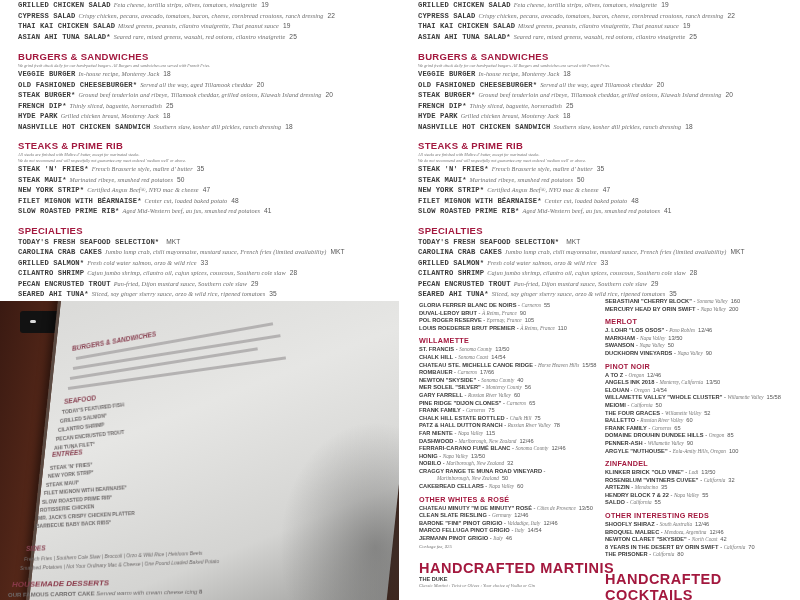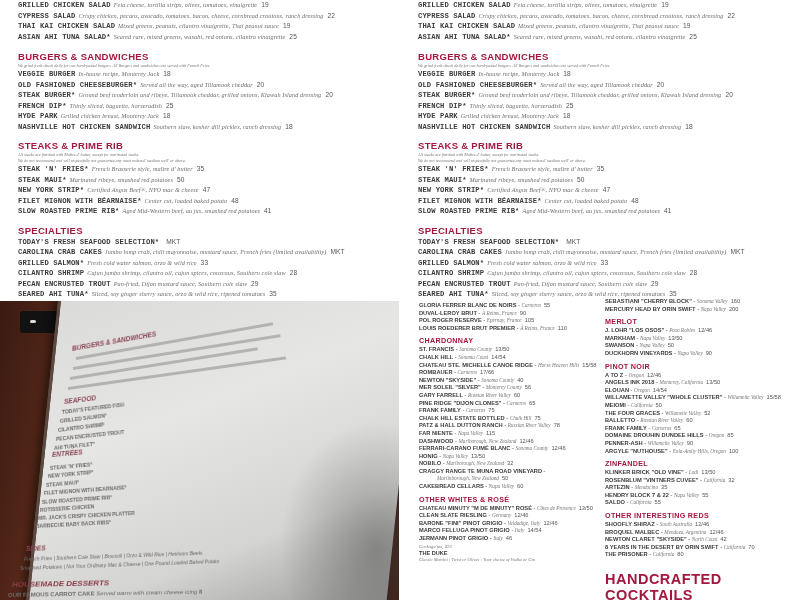--- a/index.html
+++ b/index.html
@@ -137,21 +137,21 @@
     <div class="item"><span class="name">PECAN ENCRUSTED TROUT</span><span class="desc">Pan-fried, Dijon mustard sauce, Southern cole slaw</span><span class="price">29</span></div>
     <div class="item"><span class="name">SEARED AHI TUNA*</span><span class="desc">Sliced, soy ginger sherry sauce, orzo &amp; wild rice, ripened tomatoes</span><span class="price">35</span></div>
   </div>
 
   <div class="wine-col left">
     <div class="wine"><span class="wname">GLORIA FERRER BLANC DE NOIRS</span> - <span class="worigin">Carneros</span><span class="wprice">55</span></div>
     <div class="wine"><span class="wname">DUVAL-LEROY BRUT</span> - <span class="worigin">À Reims, France</span><span class="wprice">90</span></div>
     <div class="wine"><span class="wname">POL ROGER RESERVE</span> - <span class="worigin">Epernay, France</span><span class="wprice">105</span></div>
     <div class="wine"><span class="wname">LOUIS ROEDERER BRUT PREMIER</span> - <span class="worigin">À Reims, France</span><span class="wprice">110</span></div>
 
-    <div class="wsec">CHARDONNAY</div>
+    <div class="wsec">WILLAMETTE</div>
     <div class="wine"><span class="wname">ST. FRANCIS</span> - <span class="worigin">Sonoma County</span><span class="wprice">13/50</span></div>
     <div class="wine"><span class="wname">CHALK HILL</span> - <span class="worigin">Sonoma Coast</span><span class="wprice">14/54</span></div>
     <div class="wine"><span class="wname">CHATEAU STE. MICHELLE CANOE RIDGE</span> - <span class="worigin">Horse Heaven Hills</span><span class="wprice">15/58</span></div>
     <div class="wine"><span class="wname">ROMBAUER</span> - <span class="worigin">Carneros</span><span class="wprice">17/66</span></div>
     <div class="wine"><span class="wname">NEWTON "SKYSIDE"</span> - <span class="worigin">Sonoma County</span><span class="wprice">40</span></div>
     <div class="wine"><span class="wname">MER SOLEIL "SILVER"</span> - <span class="worigin">Monterey County</span><span class="wprice">56</span></div>
     <div class="wine"><span class="wname">GARY FARRELL</span> - <span class="worigin">Russian River Valley</span><span class="wprice">60</span></div>
     <div class="wine"><span class="wname">PINE RIDGE "DIJON CLONES"</span> - <span class="worigin">Carneros</span><span class="wprice">65</span></div>
     <div class="wine"><span class="wname">FRANK FAMILY</span> - <span class="worigin">Carneros</span><span class="wprice">75</span></div>
     <div class="wine"><span class="wname">CHALK HILL ESTATE BOTTLED</span> - <span class="worigin">Chalk Hill</span><span class="wprice">75</span></div>
@@ -166,20 +166,21 @@
     <div class="wine"><span class="wname">CAKEBREAD CELLARS</span> - <span class="worigin">Napa Valley</span><span class="wprice">60</span></div>
 
     <div class="wsec">OTHER WHITES &amp; ROSÉ</div>
     <div class="wine"><span class="wname">CHATEAU MINUTY "M DE MINUTY" ROSÉ</span> - <span class="worigin">Côtes de Provence</span><span class="wprice">13/50</span></div>
     <div class="wine"><span class="wname">CLEAN SLATE RIESLING</span> - <span class="worigin">Germany</span><span class="wprice">12/46</span></div>
     <div class="wine"><span class="wname">BARONE "FINI" PINOT GRIGIO</span> - <span class="worigin">Valdadige, Italy</span><span class="wprice">12/46</span></div>
     <div class="wine"><span class="wname">MARCO FELLUGA PINOT GRIGIO</span> - <span class="worigin">Italy</span><span class="wprice">14/54</span></div>
     <div class="wine"><span class="wname">JERMANN PINOT GRIGIO</span> - <span class="worigin">Italy</span><span class="wprice">46</span></div>
     <div class="wnote">Corkage fee, $25</div>
 
+    <div class="big-title">HANDCRAFTED MARTINIS</div>
     <div class="cocktail-name">THE DUKE</div>
     <div class="cocktail-desc">Classic Martini : Twist or Olives : Your choice of Vodka or Gin</div>
 
   </div>
 
   <div class="wine-col right">
     <div class="wine"><span class="wname">SEBASTIANI "CHERRY BLOCK"</span> - <span class="worigin">Sonoma Valley</span><span class="wprice">160</span></div>
     <div class="wine"><span class="wname">MERCURY HEAD BY ORIN SWIFT</span> - <span class="worigin">Napa Valley</span><span class="wprice">200</span></div>
 
     <div class="wsec">MERLOT</div>

